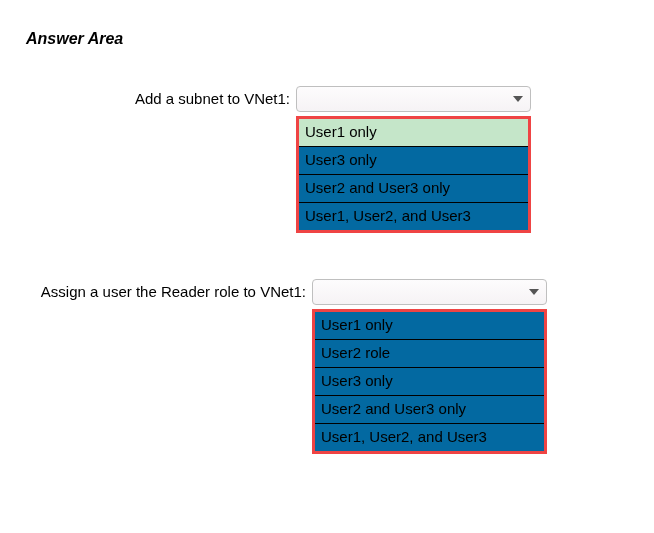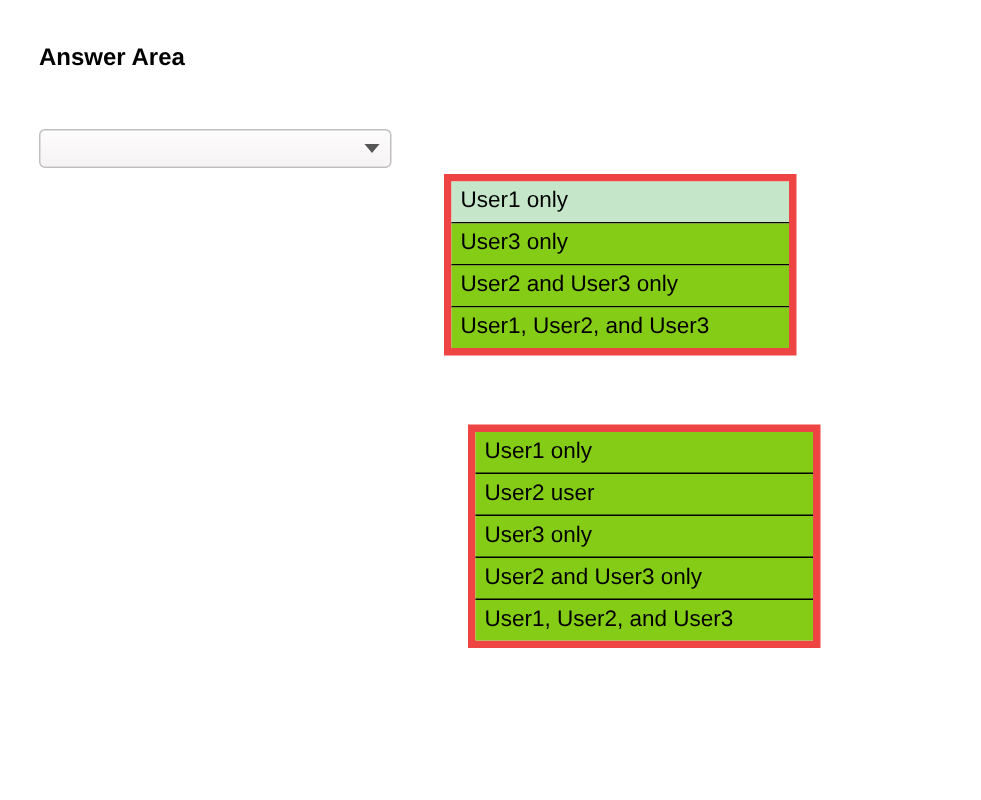--- a/index.html
+++ b/index.html
@@ -9,20 +9,21 @@
       background: #fff;
       padding: 30px 26px;
       margin: 0;
       width: 654px;
       box-sizing: border-box;
     }
     .title {
       font-weight: bold;
       font-size: 16px;
       margin-bottom: 38px;
+      font-style: italic;
     }
     .question-block {
       margin-bottom: 46px;
     }
     .row-top {
       display: flex;
       align-items: flex-start;
       margin-bottom: 4px;
     }
     .label {
@@ -43,63 +44,74 @@
       display: flex;
       align-items: center;
       justify-content: flex-end;
       padding-right: 6px;
     }
     .chevron {
       display: inline-block;
       line-height: 0;
     }
     .options {
-      border: 5px solid #ef4444;
+      border: 3px solid #ef4444;
       box-sizing: border-box;
     }
     .options-1 { width: 235px; margin-left: 270px; }
     .options-2 { width: 235px; margin-left: 286px; }
     .option {
       padding: 4px 6px 5px 6px;
       border-bottom: 1px solid #000;
-      background: #84cc16;
+      background: #0369a1;
       font-size: 15px;
       line-height: 18px;
     }
     .option:last-child {
       border-bottom: none;
     }
     .option.highlight {
       background: #c5e6c9;
     }
   </style>
 </head>
 <body>
 
 <div class="title">Answer Area</div>
 
 <div class="question-block">
   <div class="row-top">
+    <div class="label label-1">Add a subnet to VNet1:</div>
     <div class="dropdown">
       <span class="chevron">
         <svg width="12" height="8" viewBox="0 0 12 8">
             <polygon points="1,1 11,1 6,7" fill="#555"></polygon>
           </svg>
       </span>
     </div>
   </div>
   <div class="options options-1">
       <div class="option highlight">User1 only</div>
       <div class="option">User3 only</div>
       <div class="option">User2 and User3 only</div>
       <div class="option">User1, User2, and User3</div>
     </div>
 </div>
 
 <div class="question-block">
+  <div class="row-top">
+    <div class="label label-2">Assign a user the Reader role to VNet1:</div>
+    <div class="dropdown">
+      <span class="chevron">
+        <svg width="12" height="8" viewBox="0 0 12 8">
+            <polygon points="1,1 11,1 6,7" fill="#555"></polygon>
+          </svg>
+      </span>
+    </div>
+  </div>
   <div class="options options-2">
       <div class="option">User1 only</div>
-      <div class="option">User2 user</div>
+      <div class="option">User2 role</div>
       <div class="option">User3 only</div>
       <div class="option">User2 and User3 only</div>
       <div class="option">User1, User2, and User3</div>
     </div>
 </div>
 
 </body></html>

